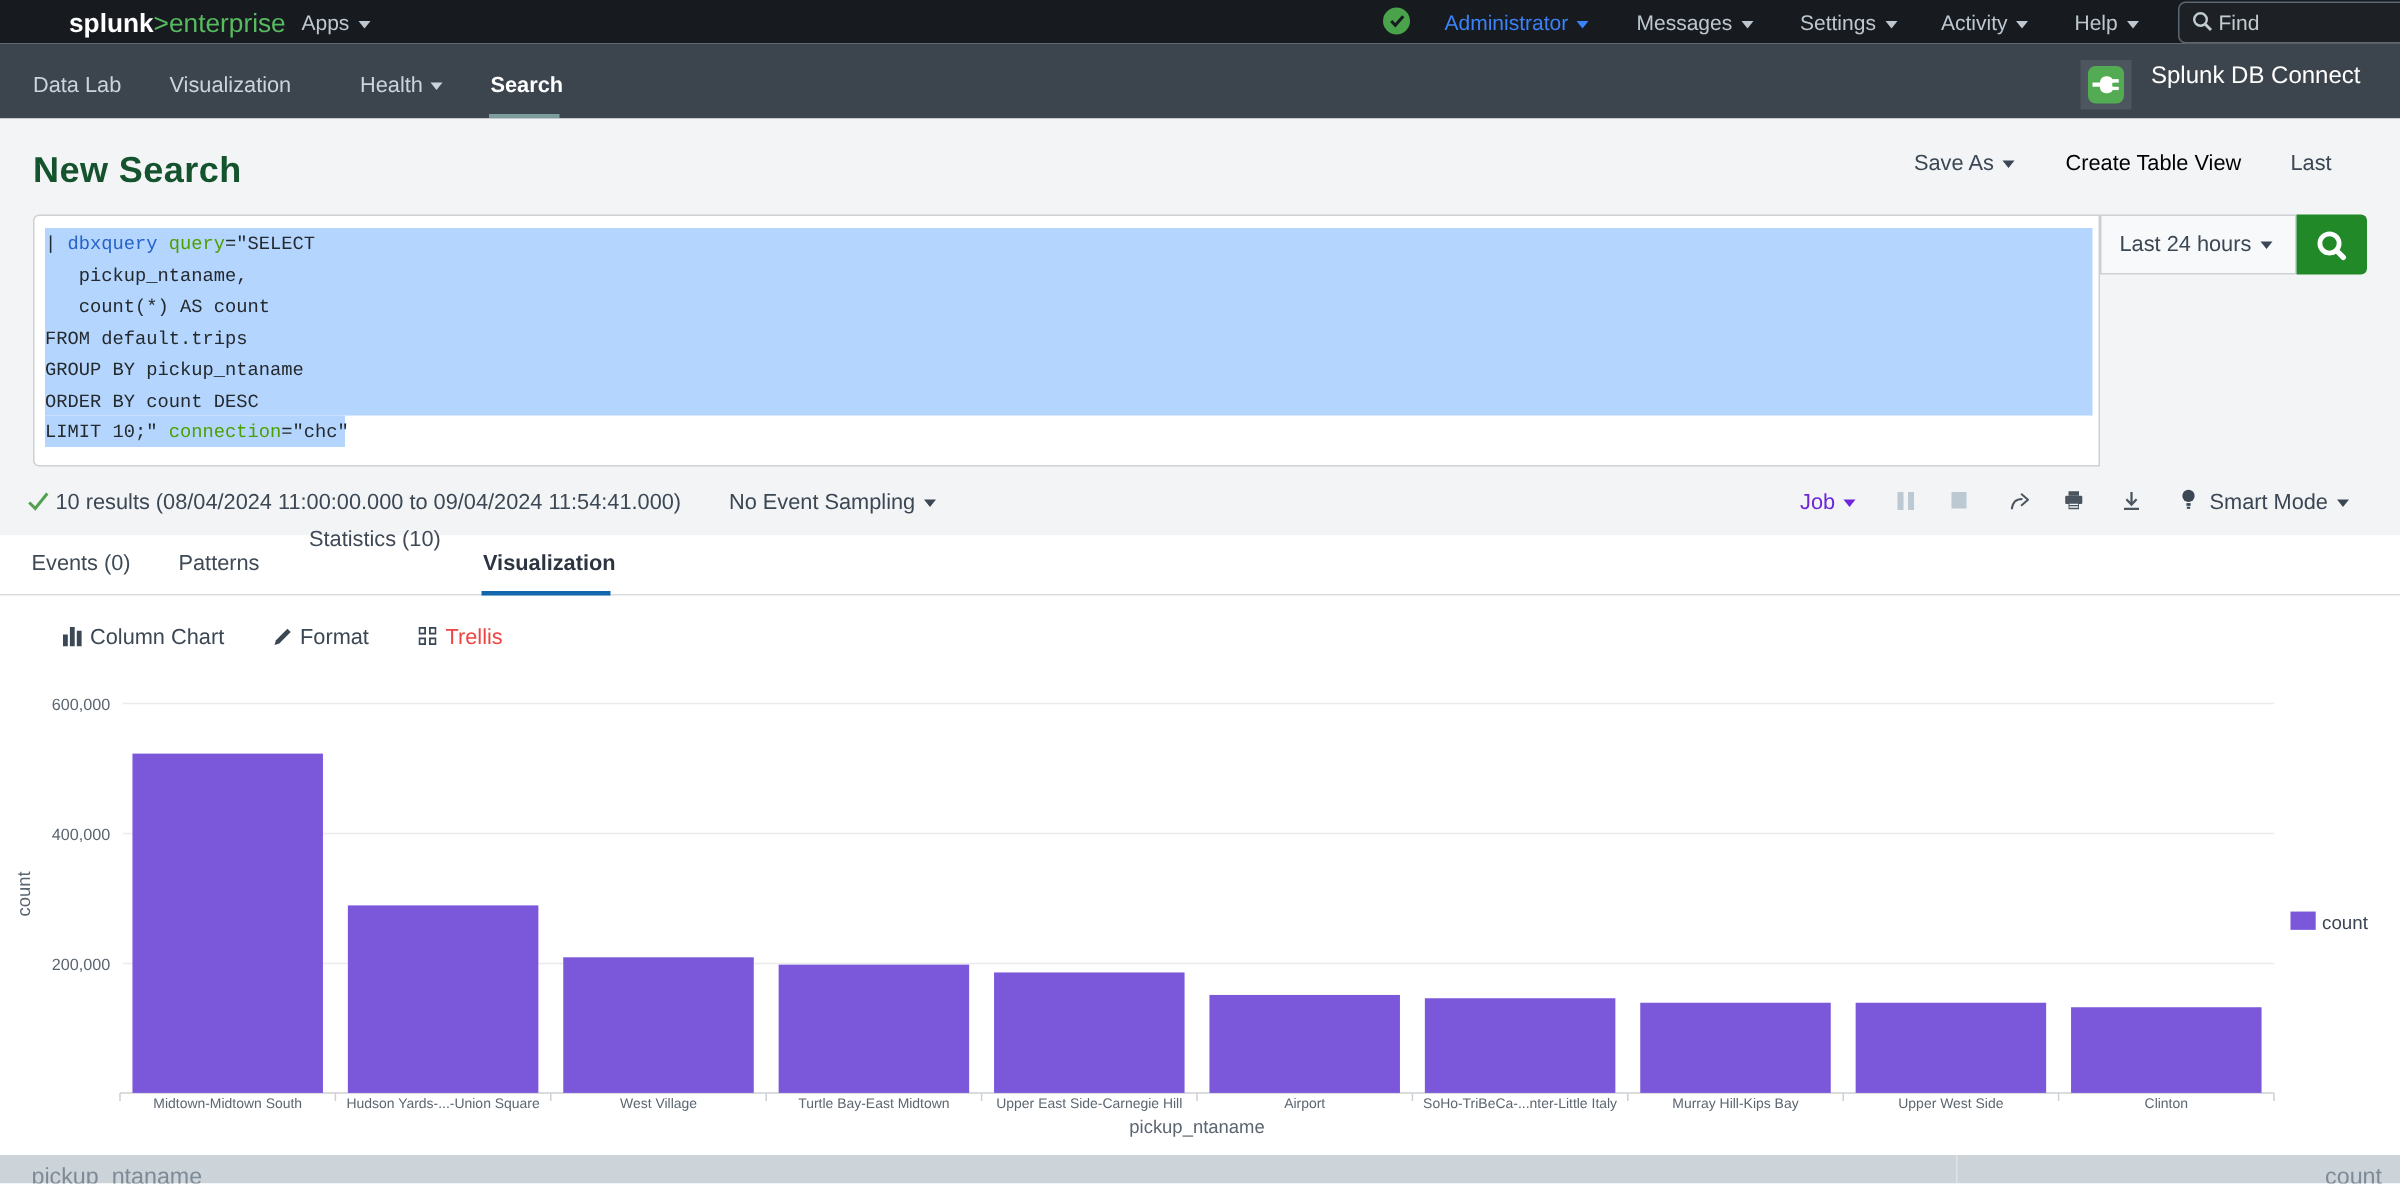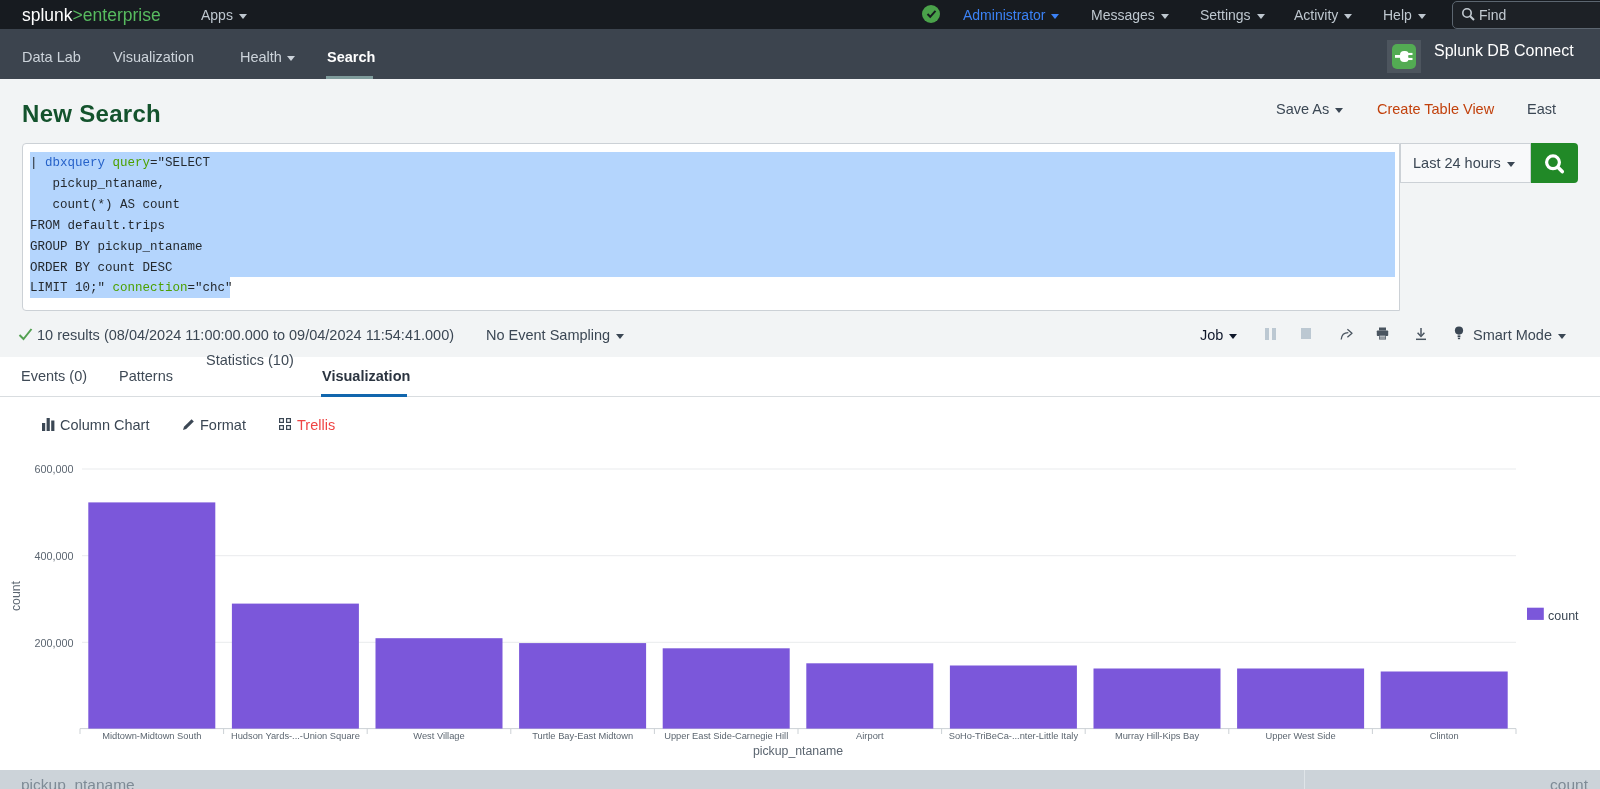--- a/index.html
+++ b/index.html
@@ -9,21 +9,21 @@
   body { position:relative; }
   .caret { display:inline-block; width:0; height:0; border-left:4.5px solid transparent;
     border-right:4.5px solid transparent; border-top:5px solid currentColor;
     vertical-align:middle; margin-left:6px; }
 </style>
 </head>
 <body>
 
 <div class="abs" style="left:0;top:0;width:1600px;height:29px;background:#171b20;"></div>
 <div class="abs" style="left:22px;top:5px;font-size:17.5px;color:#fff;">
-  <span style="font-weight:normal;">splunk</span><span style="color:#57bb5f;">&gt;</span><span style="color:#57bb5f;">enterprise</span>
+  <span style="font-weight:bold;margin-left:24px;">splunk</span><span style="color:#57bb5f;">&gt;</span><span style="color:#57bb5f;">enterprise</span>
 </div>
 <div class="abs" style="left:201px;top:7px;font-size:14px;color:#bec7cf;">Apps<span class="caret"></span></div>
 <div class="abs" style="left:922px;top:5px;width:18px;height:18px;border-radius:50%;background:#4aa24a;"></div>
 <svg class="abs" style="left:926px;top:9px;" width="11" height="10" viewBox="0 0 11 10">
   <path d="M1.5 5 L4.2 7.8 L9.5 1.8" stroke="#171b20" stroke-width="2" fill="none"></path>
 </svg>
 <div class="abs" style="left:963px;top:7px;font-size:14px;color:#3b82f6;">Administrator<span class="caret"></span></div>
 <div class="abs" style="left:1091px;top:7px;font-size:14px;color:#bec7cf;">Messages<span class="caret"></span></div>
 <div class="abs" style="left:1200px;top:7px;font-size:14px;color:#bec7cf;">Settings<span class="caret"></span></div>
 <div class="abs" style="left:1294px;top:7px;font-size:14px;color:#bec7cf;">Activity<span class="caret"></span></div>
@@ -51,22 +51,22 @@
   <rect x="15" y="13.7" width="5.5" height="2.5" fill="#fff"></rect>
   <rect x="16.2" y="11.2" width="5" height="2.5" fill="#53ab53"></rect>
   <rect x="16.2" y="6.2" width="5" height="2.5" fill="#53ab53"></rect>
   <rect x="16.2" y="16.2" width="5" height="2.5" fill="#53ab53"></rect>
 </svg>
 <div class="abs" style="left:1434px;top:42px;font-size:16px;font-weight:normal;color:#fff;">Splunk DB Connect</div>
 
 <div class="abs" style="left:0;top:79px;width:1600px;height:278px;background:#f2f4f5;"></div>
 <div class="abs" style="left:22px;top:100px;font-size:24px;font-weight:bold;color:#14532d;letter-spacing:0.3px;">New Search</div>
 <div class="abs" style="left:1276px;top:101px;font-size:14.5px;color:#3b4754;">Save As<span class="caret" style="color:#3b4754;"></span></div>
-<div class="abs" style="left:1377px;top:101px;font-size:14.5px;color:#c2410c;">Create Table View</div>
-<div class="abs" style="left:1527px;top:101px;font-size:14.5px;color:#3b4754;">East</div>
+<div class="abs" style="left:1377px;top:101px;font-size:14.5px;color:#000000;">Create Table View</div>
+<div class="abs" style="left:1527px;top:101px;font-size:14.5px;color:#3b4754;">Last</div>
 
 <div class="abs" style="left:22px;top:143px;width:1378px;height:168px;background:#fff;border:1px solid #ccd1d6;border-radius:4px 0 0 4px;"></div>
 <div class="abs" style="left:30px;top:152px;width:1365px;height:125px;background:#b4d5fd;"></div>
 <div class="abs" style="left:30px;top:277px;width:200px;height:21px;background:#b4d5fd;"></div>
 <div class="abs" style="left:30px;top:153px;font-family:'Liberation Mono',monospace;font-size:12.5px;line-height:20.9px;color:#24292e;white-space:pre;">| <span style="color:#2662c9;">dbxquery</span> <span style="color:#4ca000;">query</span>="SELECT
    pickup_ntaname,
    count(*) AS count
 FROM default.trips
 GROUP BY pickup_ntaname
 ORDER BY count DESC
@@ -80,21 +80,21 @@
   <circle cx="10" cy="10.3" r="6.4" stroke="#fff" stroke-width="3.2" fill="none"></circle>
   <line x1="14.9" y1="15.2" x2="19.2" y2="19.6" stroke="#fff" stroke-width="3.6" stroke-linecap="round"></line>
 </svg>
 
 <svg class="abs" style="left:18px;top:327px;" width="15" height="14" viewBox="0 0 15 14">
   <path d="M1.5 8 L5.5 12 L13.5 2" stroke="#53a051" stroke-width="2" fill="none"></path>
 </svg>
 <div class="abs" style="left:37px;top:327px;font-size:14.5px;color:#3b4754;">10 results (08/04/2024 11:00:00.000 to 09/04/2024 11:54:41.000)</div>
 <div class="abs" style="left:486px;top:327px;font-size:14.5px;color:#3b4754;">No Event Sampling<span class="caret"></span></div>
 
-<div class="abs" style="left:1200px;top:327px;font-size:14.5px;color:#0f172a;">Job<span class="caret"></span></div>
+<div class="abs" style="left:1200px;top:327px;font-size:14.5px;color:#6d28d9;">Job<span class="caret"></span></div>
 <div class="abs" style="left:1265px;top:328px;width:4px;height:12px;background:#bcc8d2;"></div>
 <div class="abs" style="left:1272px;top:328px;width:4px;height:12px;background:#bcc8d2;"></div>
 <div class="abs" style="left:1301px;top:328px;width:10px;height:11px;background:#bcc8d2;"></div>
 <svg class="abs" style="left:1340px;top:327px;" width="13" height="14" viewBox="0 0 13 14">
   <path d="M1.2 12.5 C1.6 7.5 4.5 5.6 8.3 5.6" fill="none" stroke="#4a5560" stroke-width="1.3"></path>
   <path d="M7.4 2.2 L12 6.2 L7.4 10.2" fill="none" stroke="#4a5560" stroke-width="1.3" stroke-linejoin="round"></path>
 </svg>
 <svg class="abs" style="left:1376px;top:327px;" width="13" height="14" viewBox="0 0 13 14">
   <rect x="3" y="0.5" width="7" height="3" fill="#4a5560"></rect>
   <rect x="0.8" y="3.5" width="11.4" height="5.5" rx="0.8" fill="#4a5560"></rect>

